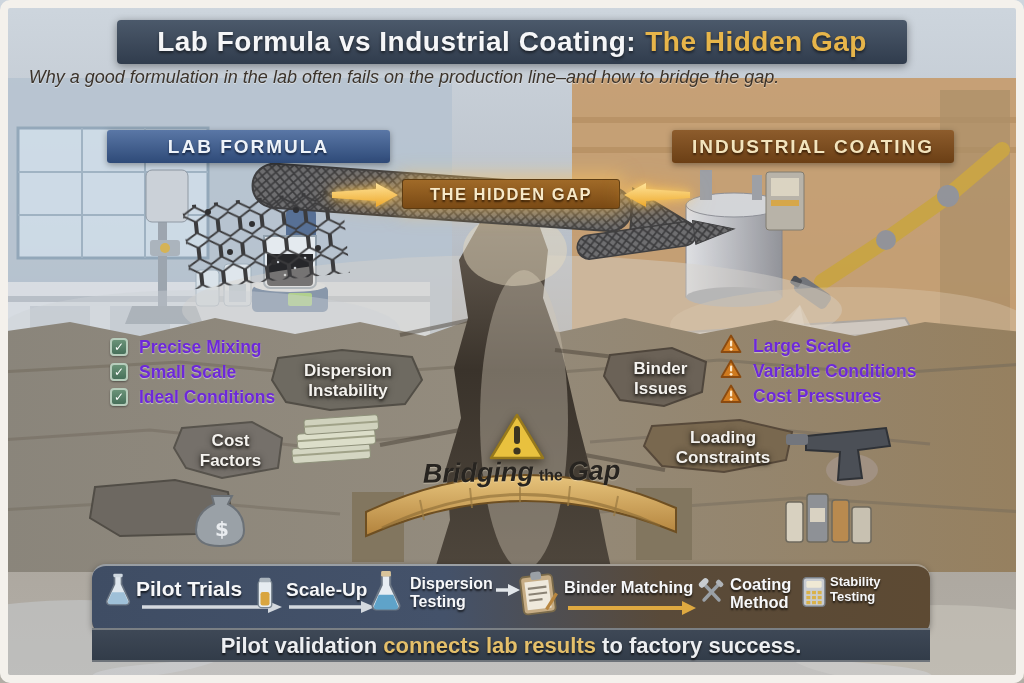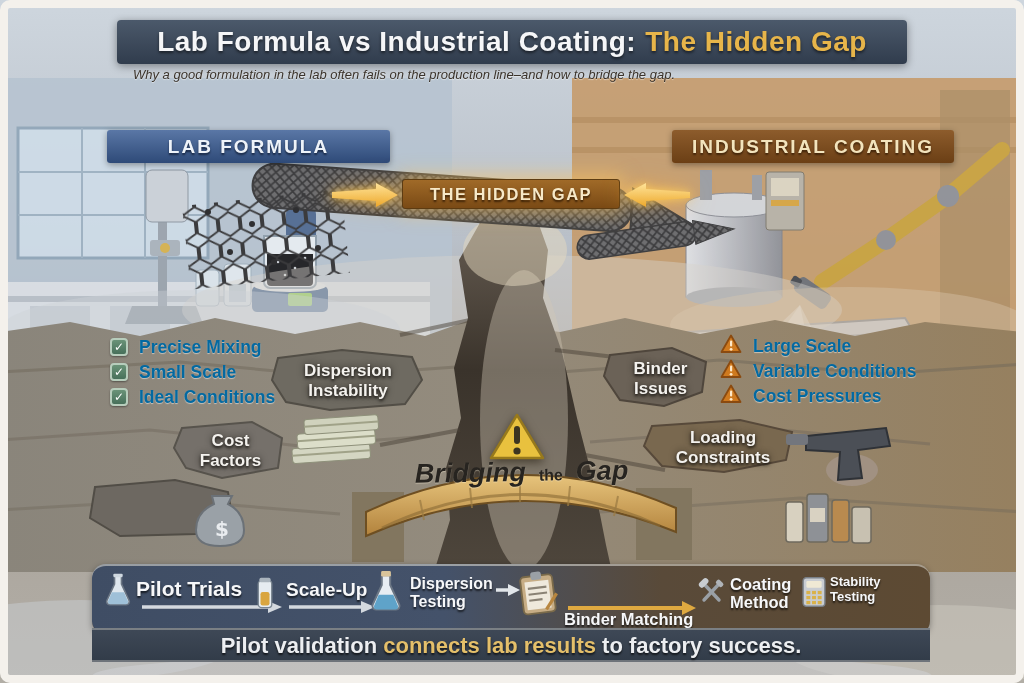--- a/index.html
+++ b/index.html
@@ -11,21 +11,21 @@
   .ov{position:absolute;z-index:10;}
 
   
   #title-banner{left:117px;top:20px;width:790px;height:44px;border-radius:4px;
     background:linear-gradient(180deg,rgba(70,84,102,.96),rgba(42,54,71,.96));
     box-shadow:0 2px 8px rgba(0,0,0,.4);text-align:center;line-height:44px;
     font-size:28px;font-weight:bold;color:#f5f6f8;letter-spacing:.5px;
     text-shadow:0 2px 3px rgba(0,0,0,.55);white-space:nowrap;}
   #title-banner .hl{color:#e7b54a;margin-left:9px;}
   #subtitle{left:0;top:67px;width:808px;text-align:center;font-style:italic;
-    font-size:13px;color:#3b332b;text-shadow:0 1px 1px rgba(255,255,255,.55);}
+    font-size:18px;color:#3b332b;text-shadow:0 1px 1px rgba(255,255,255,.55);}
 
   
   .zone-banner{height:33px;border-radius:3px;text-align:center;line-height:33px;
     font-weight:bold;font-size:19px;letter-spacing:2px;
     box-shadow:0 2px 6px rgba(0,0,0,.35);}
   #lab-banner{left:107px;top:130px;width:283px;
     background:linear-gradient(180deg,#5a77a6,#2e4a78);color:#eef3f9;
     text-shadow:0 2px 2px rgba(10,20,40,.7);}
   #industrial-banner{left:672px;top:130px;width:282px;
     background:linear-gradient(180deg,#8d5c2c,#6b3f15);color:#f3e4bd;
@@ -35,21 +35,21 @@
     color:#f7e9c8;font-weight:bold;font-size:16.5px;letter-spacing:1.5px;
     text-align:center;line-height:28px;text-shadow:0 2px 2px rgba(40,20,0,.8);
     box-shadow:0 0 18px 5px rgba(255,196,92,.55);}
   .gap-arrow{filter:drop-shadow(0 0 5px rgba(255,205,90,.95)) drop-shadow(0 0 11px rgba(255,175,60,.55));}
   #gap-arrow-left{left:332px;top:182px;}
   #gap-arrow-right{left:624px;top:182px;}
 
   
   .plist{display:flex;flex-direction:column;gap:5px;}
   .plist .row{display:flex;align-items:center;gap:11px;height:20px;}
-  .plist .lbl{font-size:17.5px;font-weight:600;color:#0369a1;
+  .plist .lbl{font-size:17.5px;font-weight:600;color:#6d28d9;
     text-shadow:0 1px 1px rgba(255,255,255,.5);white-space:nowrap;}
   #lab-list{left:110px;top:337px;}
   #industrial-list{left:720px;top:336px;}
   .check{width:18px;height:18px;border-radius:4px;border:2px solid #b7cdbc;
     background:linear-gradient(180deg,#6a9378,#47705a);color:#fff;font-size:12px;
     font-weight:bold;display:flex;align-items:center;justify-content:center;
     box-shadow:0 1px 2px rgba(0,0,0,.4);}
 
   
   .rock-label{text-align:center;font-weight:bold;font-size:17px;color:#f4f2ee;
@@ -58,41 +58,41 @@
   #rock-cost{left:188px;top:431px;width:85px;}
   #rock-process{left:100px;top:491px;width:115px;}
   #rock-binder{left:618px;top:359px;width:85px;}
   #rock-loading{left:663px;top:428px;width:120px;}
 
   
   #bridge-warning{left:488px;top:412px;filter:drop-shadow(0 3px 5px rgba(30,24,10,.6));}
   #bridge-label{left:414px;top:457px;width:215px;text-align:center;color:#272420;
     text-shadow:0 1px 1px rgba(255,246,220,.4);transform:rotate(-1deg);white-space:nowrap;}
   #bridge-label .big{font-size:27px;font-weight:800;font-style:italic;}
-  #bridge-label .small{font-size:16px;font-weight:600;margin:0 13px;}
+  #bridge-label .small{font-size:16px;font-weight:600;margin:0 5px;}
 
   
   #pipeline{left:92px;top:564px;width:838px;height:71px;border-radius:14px;
     background:linear-gradient(90deg,#3f4d64 0%,#44526a 42%,#594a39 68%,#5d4a33 100%);
     border-top:2px solid rgba(226,224,216,.55);border-bottom:2px solid rgba(70,64,56,.8);
     box-shadow:0 2px 6px rgba(0,0,0,.35);}
   #pipeline .abs{position:absolute;}
   .step-label{color:#f6f7f9;font-weight:bold;text-shadow:0 2px 2px rgba(0,0,0,.7);line-height:1.12;}
   .step-icon{display:block;}
   #pl0{left:44px;top:11px;font-size:21px;white-space:nowrap;}
   #pi0{left:12px;top:6px;}
   #pa0{left:50px;top:34px;}
   #pi1{left:164px;top:7px;}
   #pl1{left:194px;top:13px;font-size:19px;white-space:nowrap;}
   #pa1{left:197px;top:34px;}
   #pi2{left:277px;top:5px;}
   #pl2{left:318px;top:9px;font-size:16px;width:88px;}
   #pa2{left:404px;top:17px;}
   #pi3{left:426px;top:4px;transform:rotate(-7deg);}
-  #pl3{left:472px;top:12px;font-size:16.5px;white-space:nowrap;margin-top:32px;}
+  #pl3{left:472px;top:12px;font-size:16.5px;white-space:nowrap;}
   #pa3{left:476px;top:35px;}
   #pi4{left:604px;top:9px;}
   #pl4{left:638px;top:9px;font-size:16.5px;width:72px;}
   #pi5{left:710px;top:10px;}
   #pl5{left:738px;top:9px;font-size:13px;width:72px;}
 
   
   #footer-banner{left:92px;top:628px;width:838px;height:34px;
     background:linear-gradient(180deg,#3e4856,#323c49);
     border-top:2px solid rgba(210,210,204,.45);border-bottom:2px solid rgba(200,198,190,.35);

